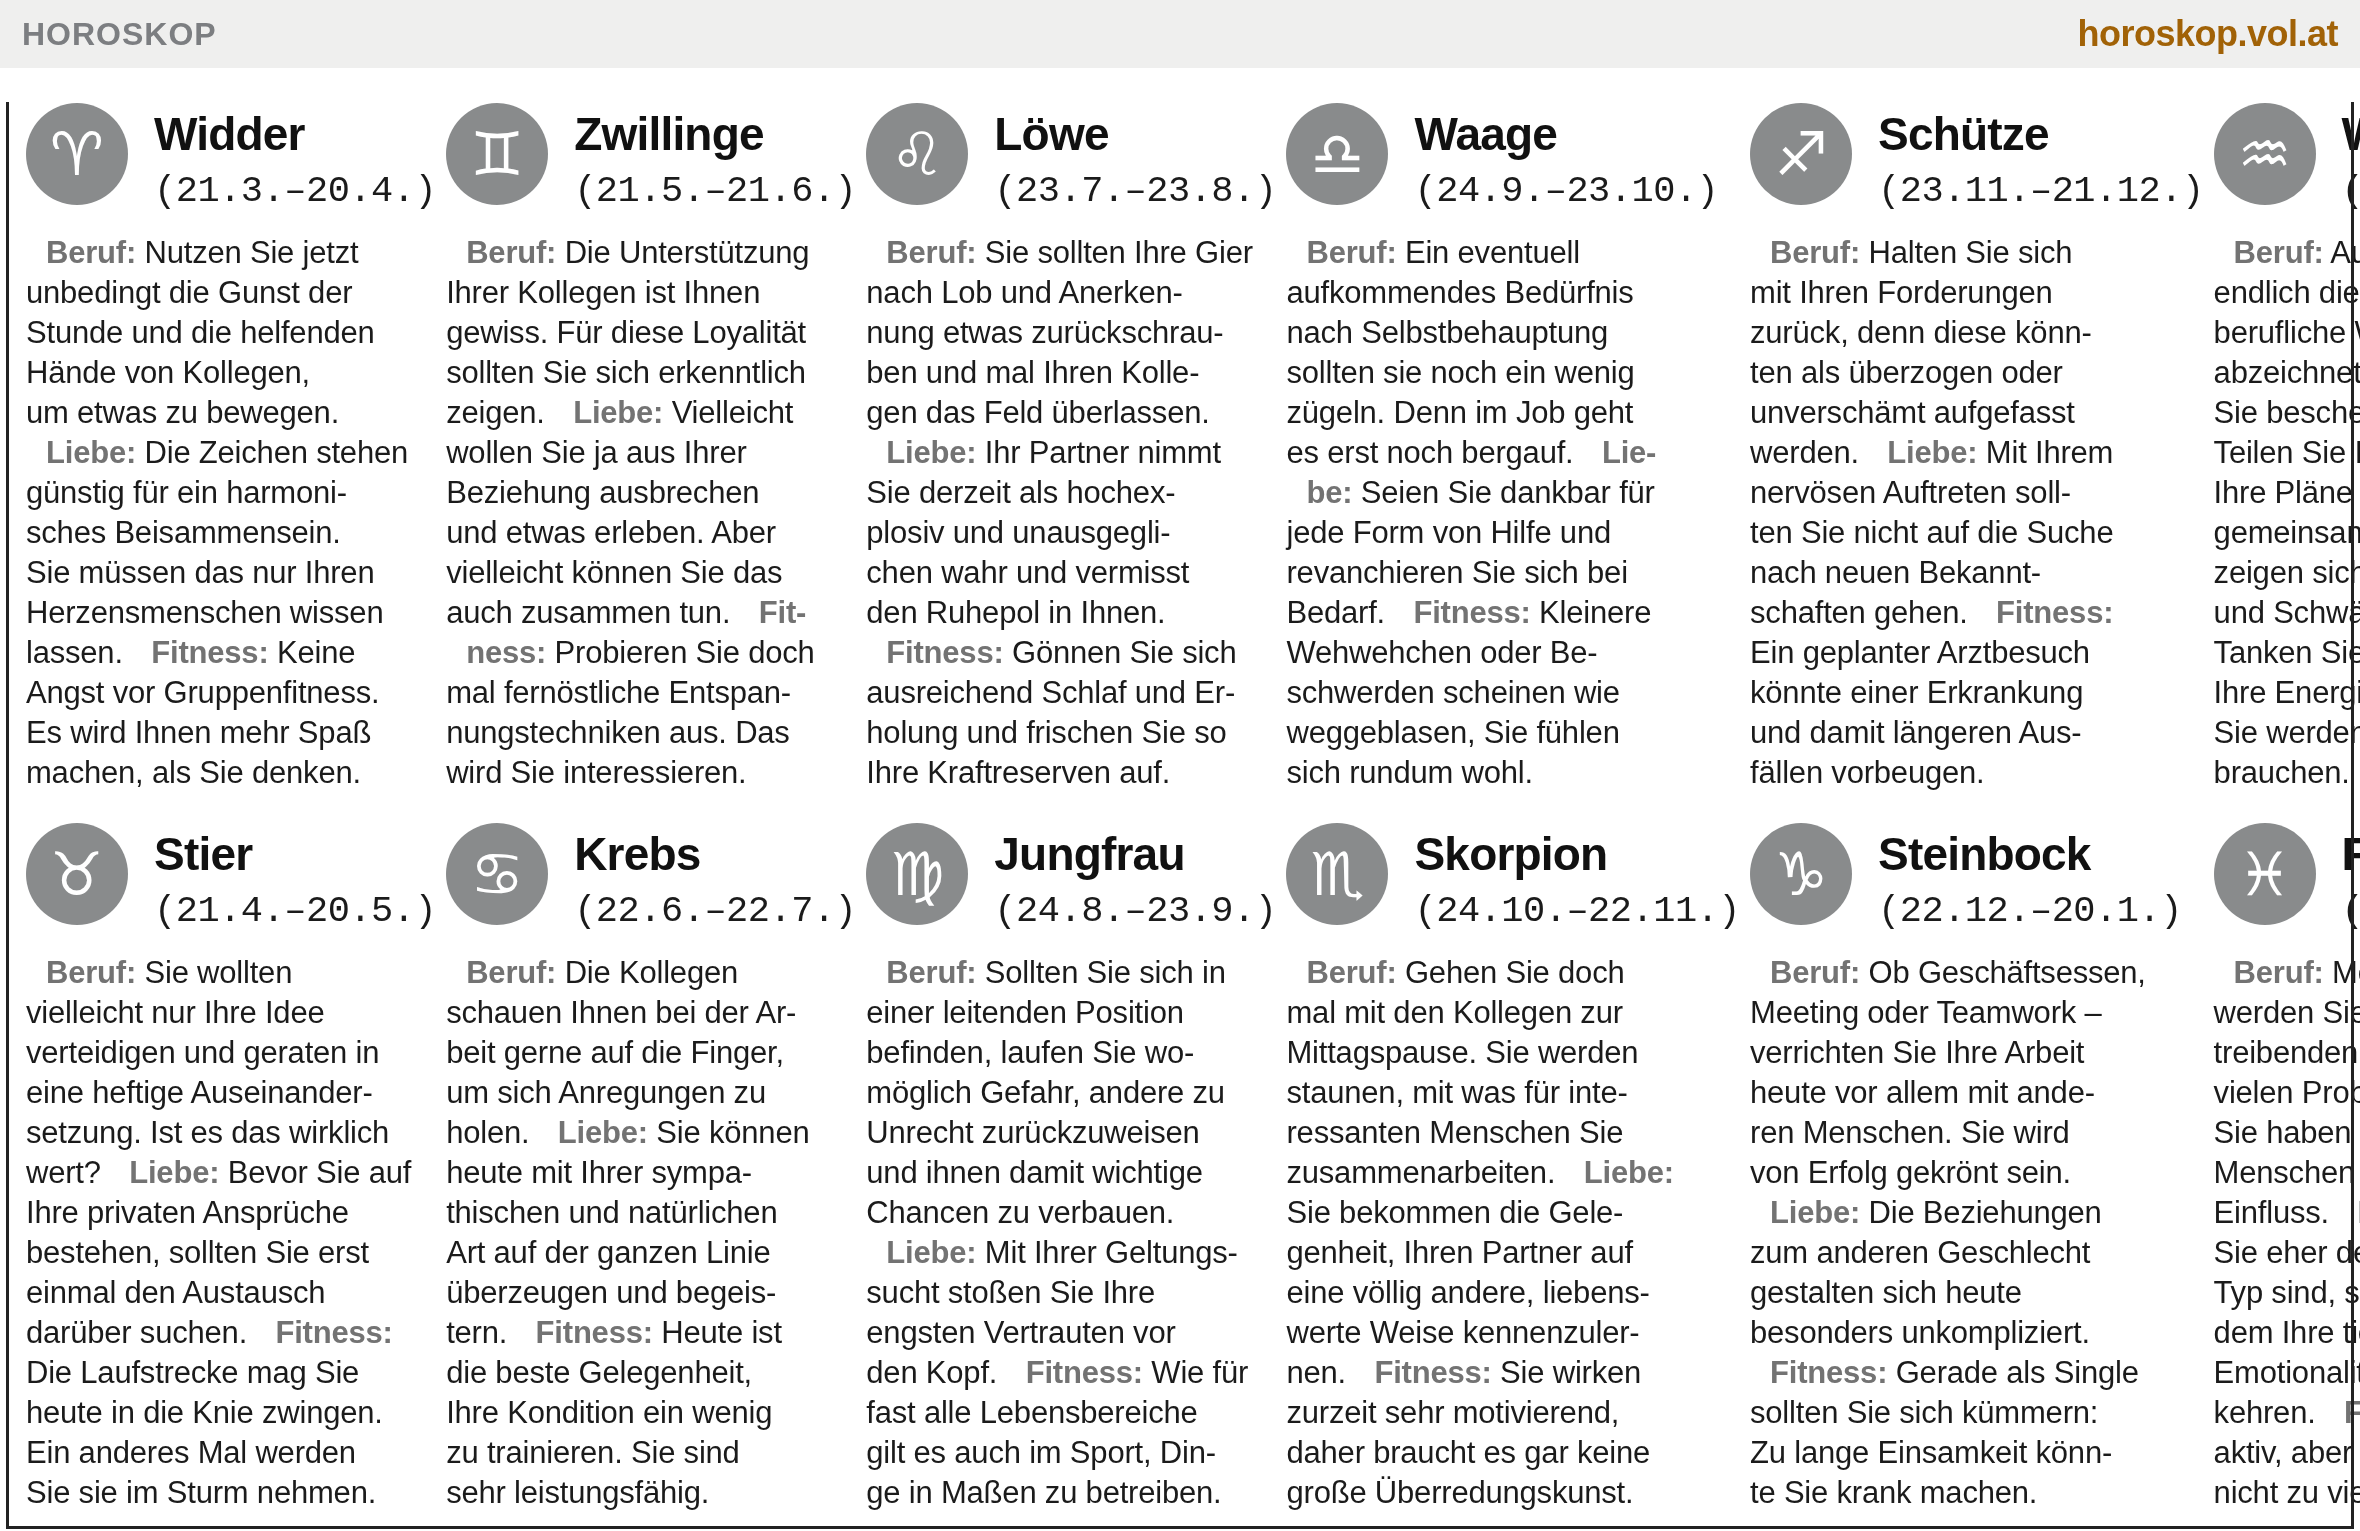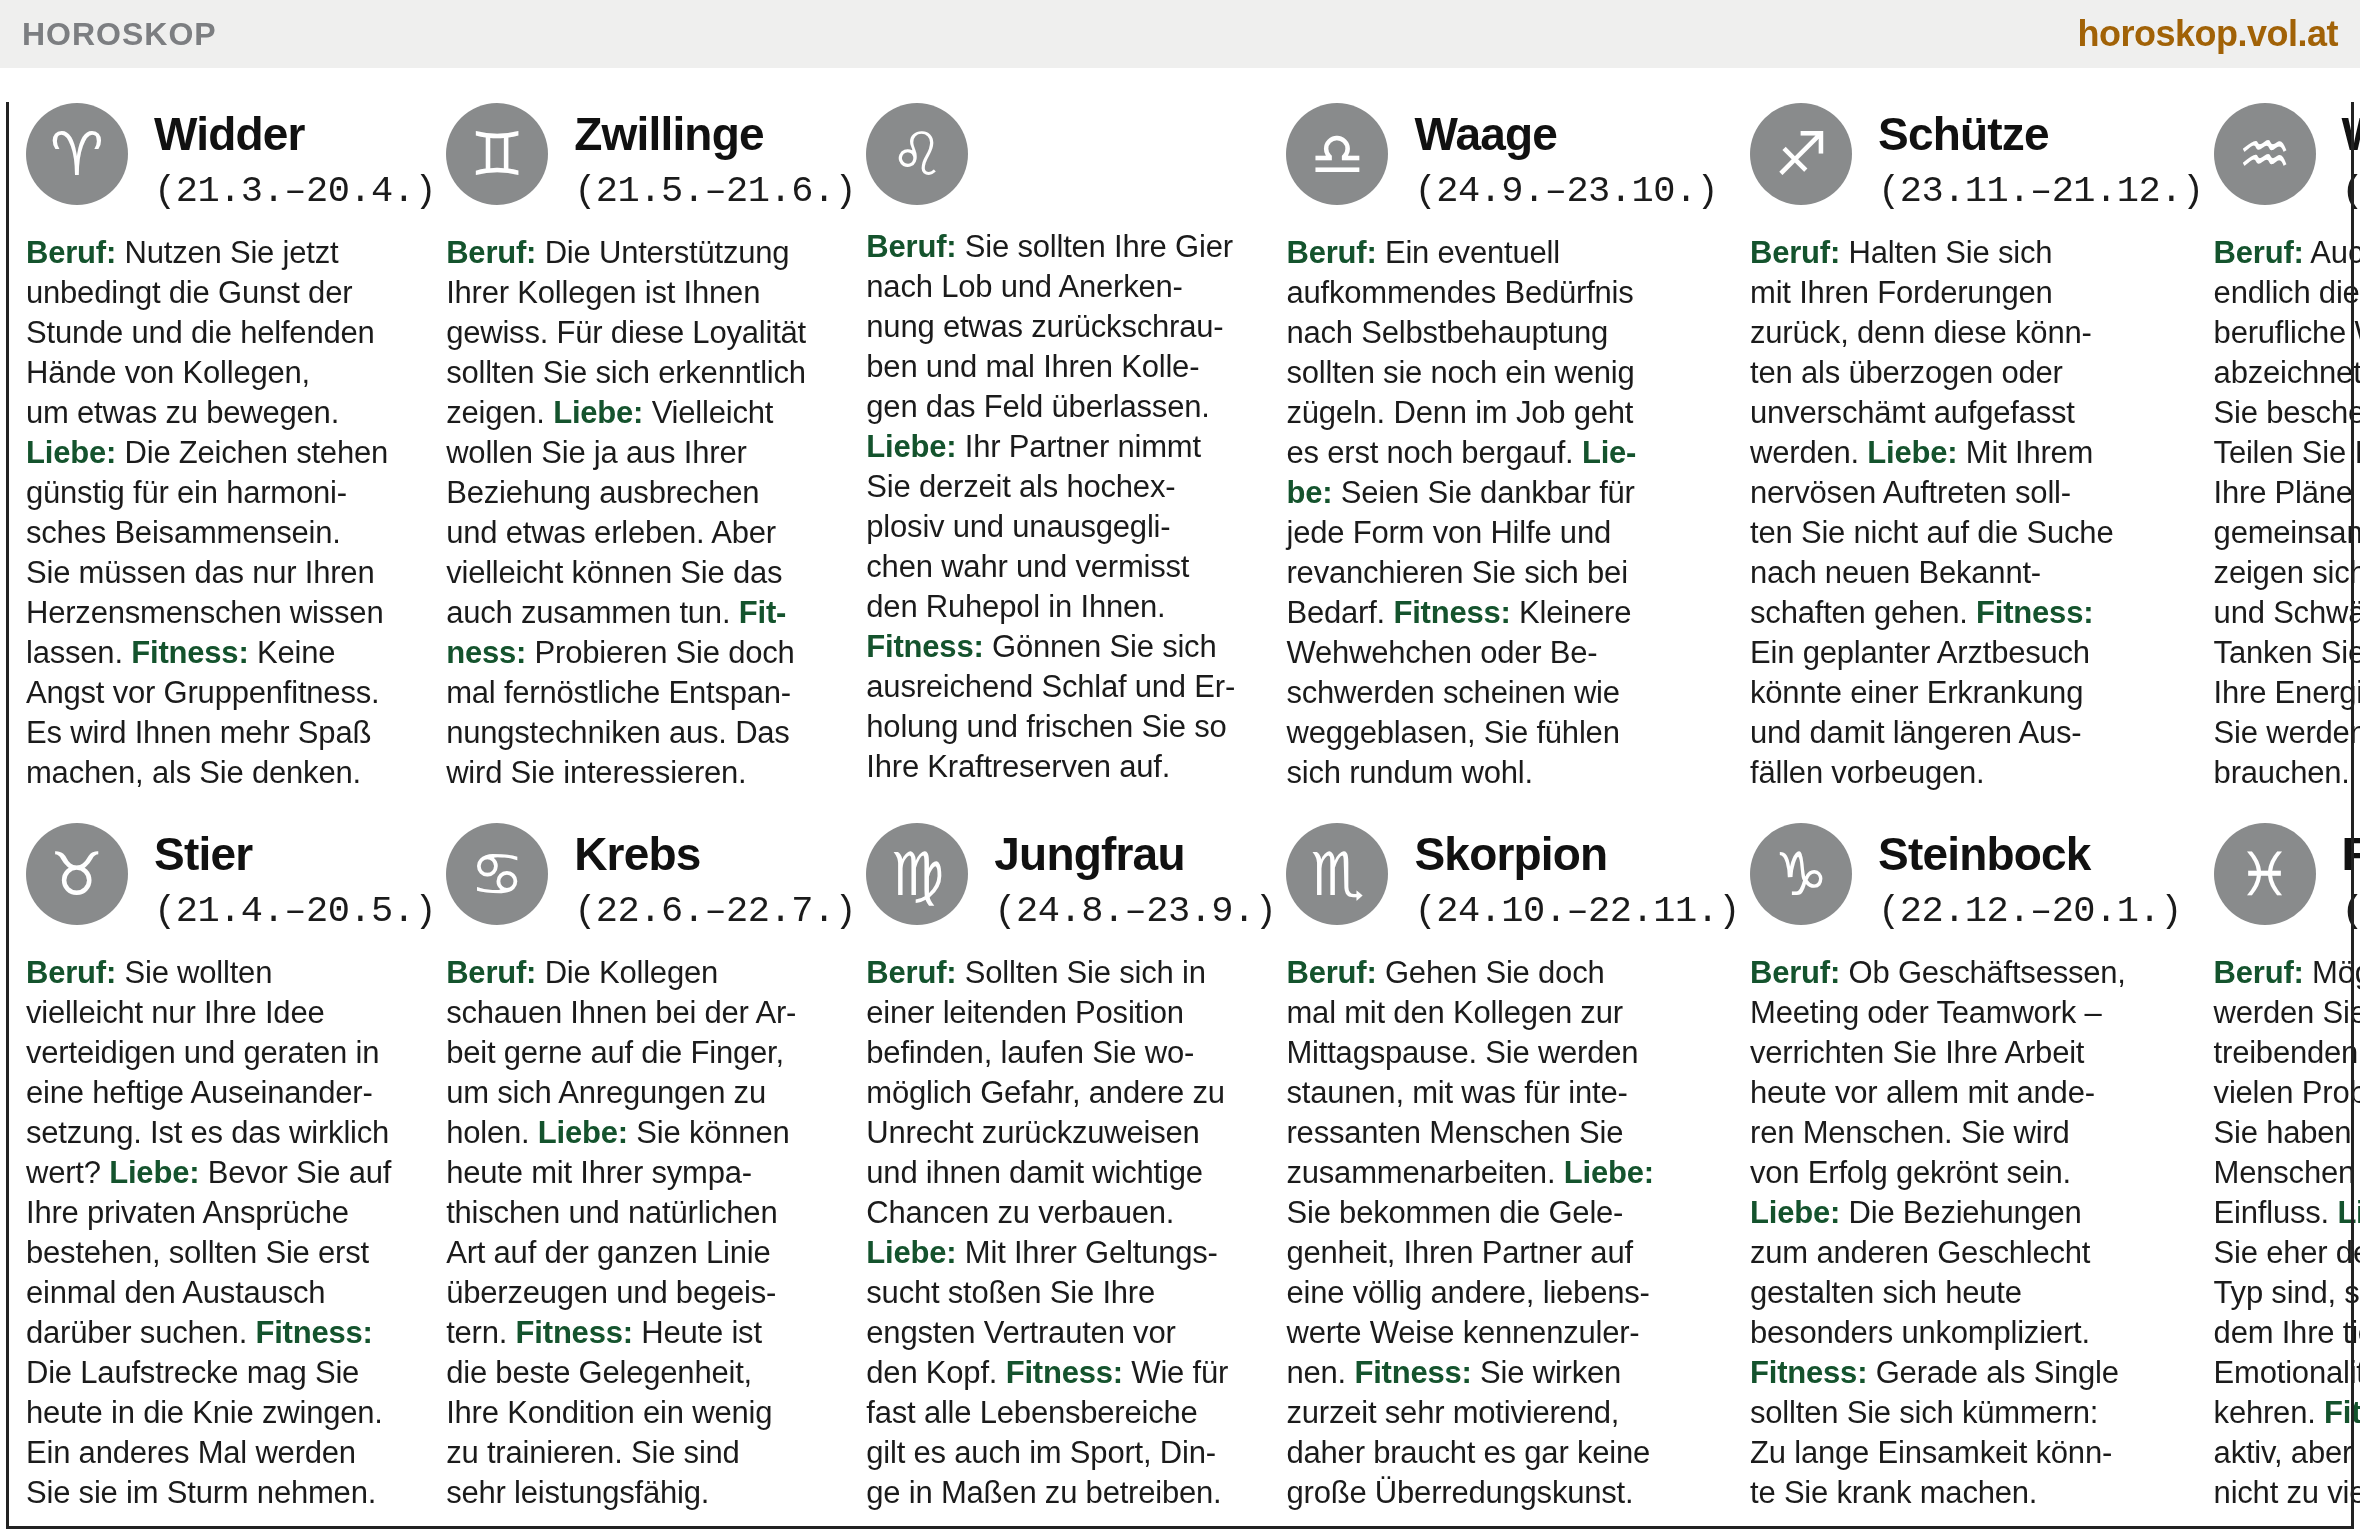--- a/index.html
+++ b/index.html
@@ -72,21 +72,21 @@
   }
   .sign-dates {
     font-size: 37px; line-height: 1.1; color: #1b1b1b; margin-top: 10px;
     letter-spacing: -0.5px; white-space: nowrap; font-family: Liberation Mono, monospace;
   }
   .sign-body {
     margin: 22px 0 0 0;
     font-size: 31px; line-height: 40px; letter-spacing: -0.2px;
     color: #1b1b1b; white-space: nowrap;
   }
-  .sign-body b { font-weight: 700; color: #14532d; }
+  .sign-body b { font-weight: 700; color: #737373; margin-left: 20px; }
 </style>
 </head>
 <body>
 
 <div class="page">
 
   <header class="topbar">
     <div class="brand-left">HOROSKOP</div>
     <div class="brand-right">horoskop.vol.at</div>
   </header>
@@ -121,20 +121,24 @@
           </div>
         </div>
         <p class="sign-body"><b>Beruf:</b> Die Unterstützung<br>Ihrer Kollegen ist Ihnen<br>gewiss. Für diese Loyalität<br>sollten Sie sich erkenntlich<br>zeigen. <b>Liebe:</b> Vielleicht<br>wollen Sie ja aus Ihrer<br>Beziehung ausbrechen<br>und etwas erleben. Aber<br>vielleicht können Sie das<br>auch zusammen tun. <b>Fit-</b><br><b>ness:</b> Probieren Sie doch<br>mal fernöstliche Entspan-<br>nungstechniken aus. Das<br>wird Sie interessieren.</p>
       </section>
 
       <section class="sign">
         <div class="sign-head">
           <div class="sign-icon">
             <span class="glyph">♌</span>
           </div>
+          <div class="sign-title">
+            <h2 class="sign-name">Löwe</h2>
+            <div class="sign-dates">(23.7.–23.8.)</div>
+          </div>
         </div>
         <p class="sign-body"><b>Beruf:</b> Sie sollten Ihre Gier<br>nach Lob und Anerken-<br>nung etwas zurückschrau-<br>ben und mal Ihren Kolle-<br>gen das Feld überlassen.<br><b>Liebe:</b> Ihr Partner nimmt<br>Sie derzeit als hochex-<br>plosiv und unausgegli-<br>chen wahr und vermisst<br>den Ruhepol in Ihnen.<br><b>Fitness:</b> Gönnen Sie sich<br>ausreichend Schlaf und Er-<br>holung und frischen Sie so<br>Ihre Kraftreserven auf.</p>
       </section>
 
       <section class="sign">
         <div class="sign-head">
           <div class="sign-icon">
             <span class="glyph">♎</span>
           </div>
           <div class="sign-title">

